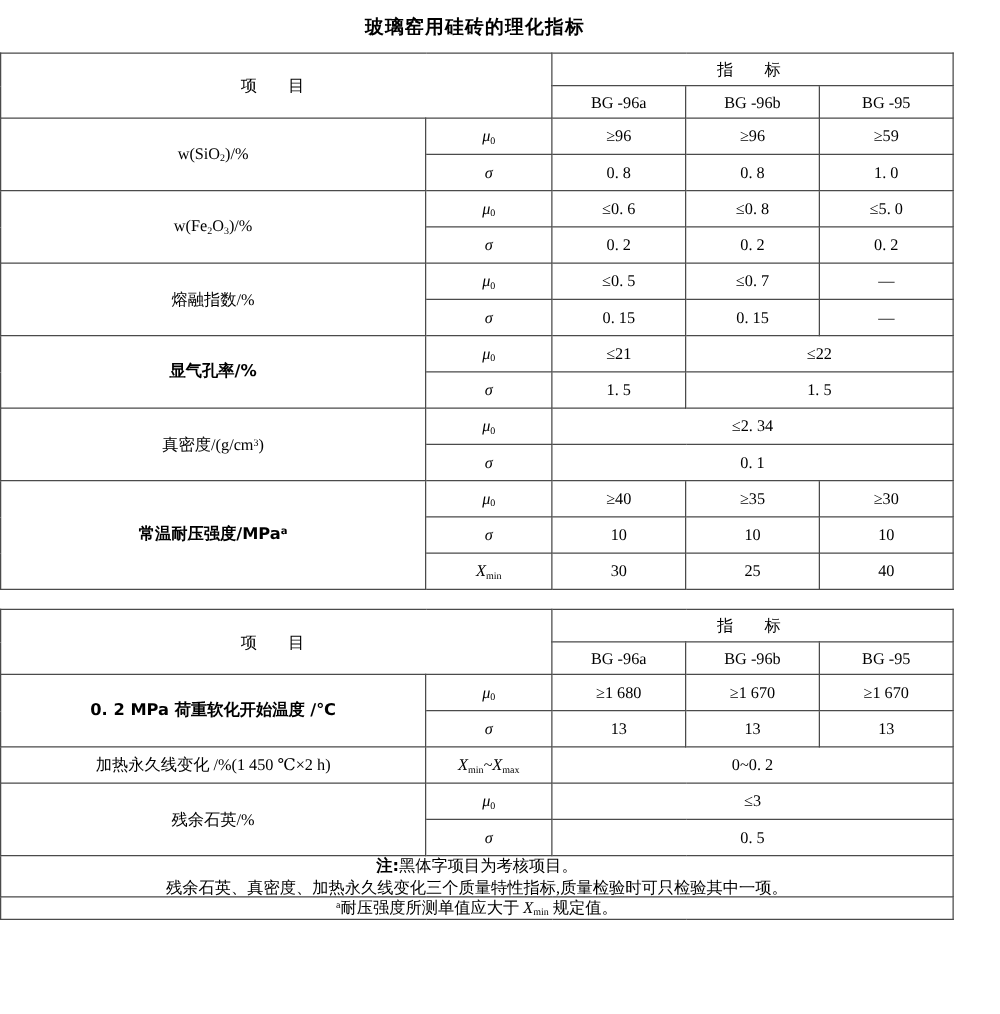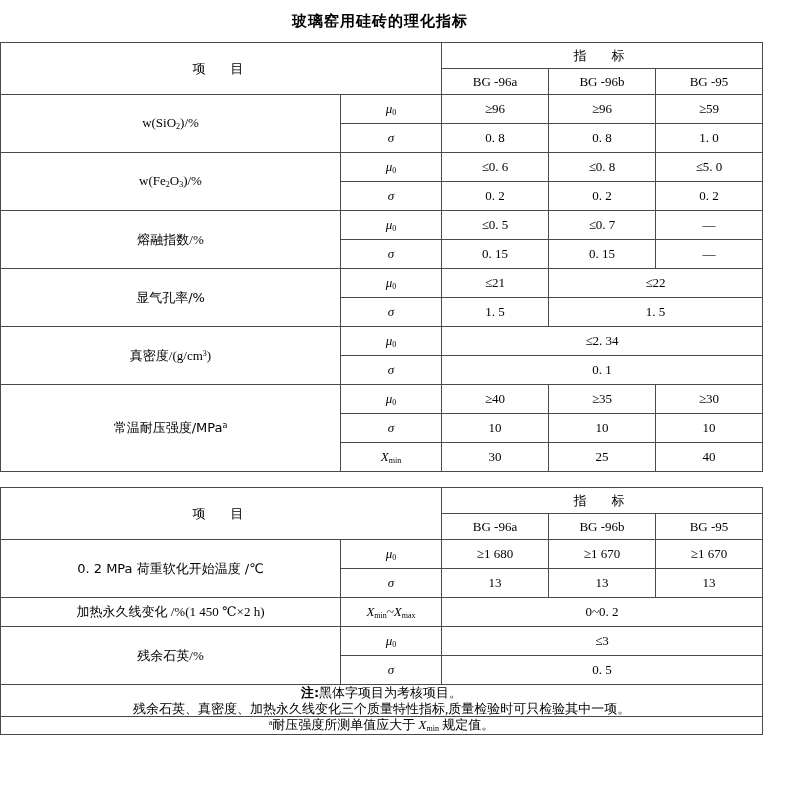--- a/index.html
+++ b/index.html
@@ -47,21 +47,21 @@
     line-height: 1.2;
   }
   .h-item { height: 50px; font-size: 14px; letter-spacing: 6px; }
   .h-index { height: 25px; font-size: 14px; letter-spacing: 6px; }
   .h-grade { height: 25px; font-size: 13px; }
   .r { height: 29px; }
   .item-cell {
     font-size: 13.5px;
   }
   .item-cell.bold {
-    font-weight: normal;
+    font-weight: bold;
     font-family: "DejaVu Sans", "Liberation Sans", sans-serif;
     font-size: 13px;
   }
   .stat-cell {
     font-style: italic;
     font-size: 13px;
   }
   .val-cell { font-size: 13px; }
   sub { font-size: 8px; vertical-align: -0.25em; font-style: normal; }
   sup { font-size: 8px; vertical-align: 0.45em; font-style: normal; }

